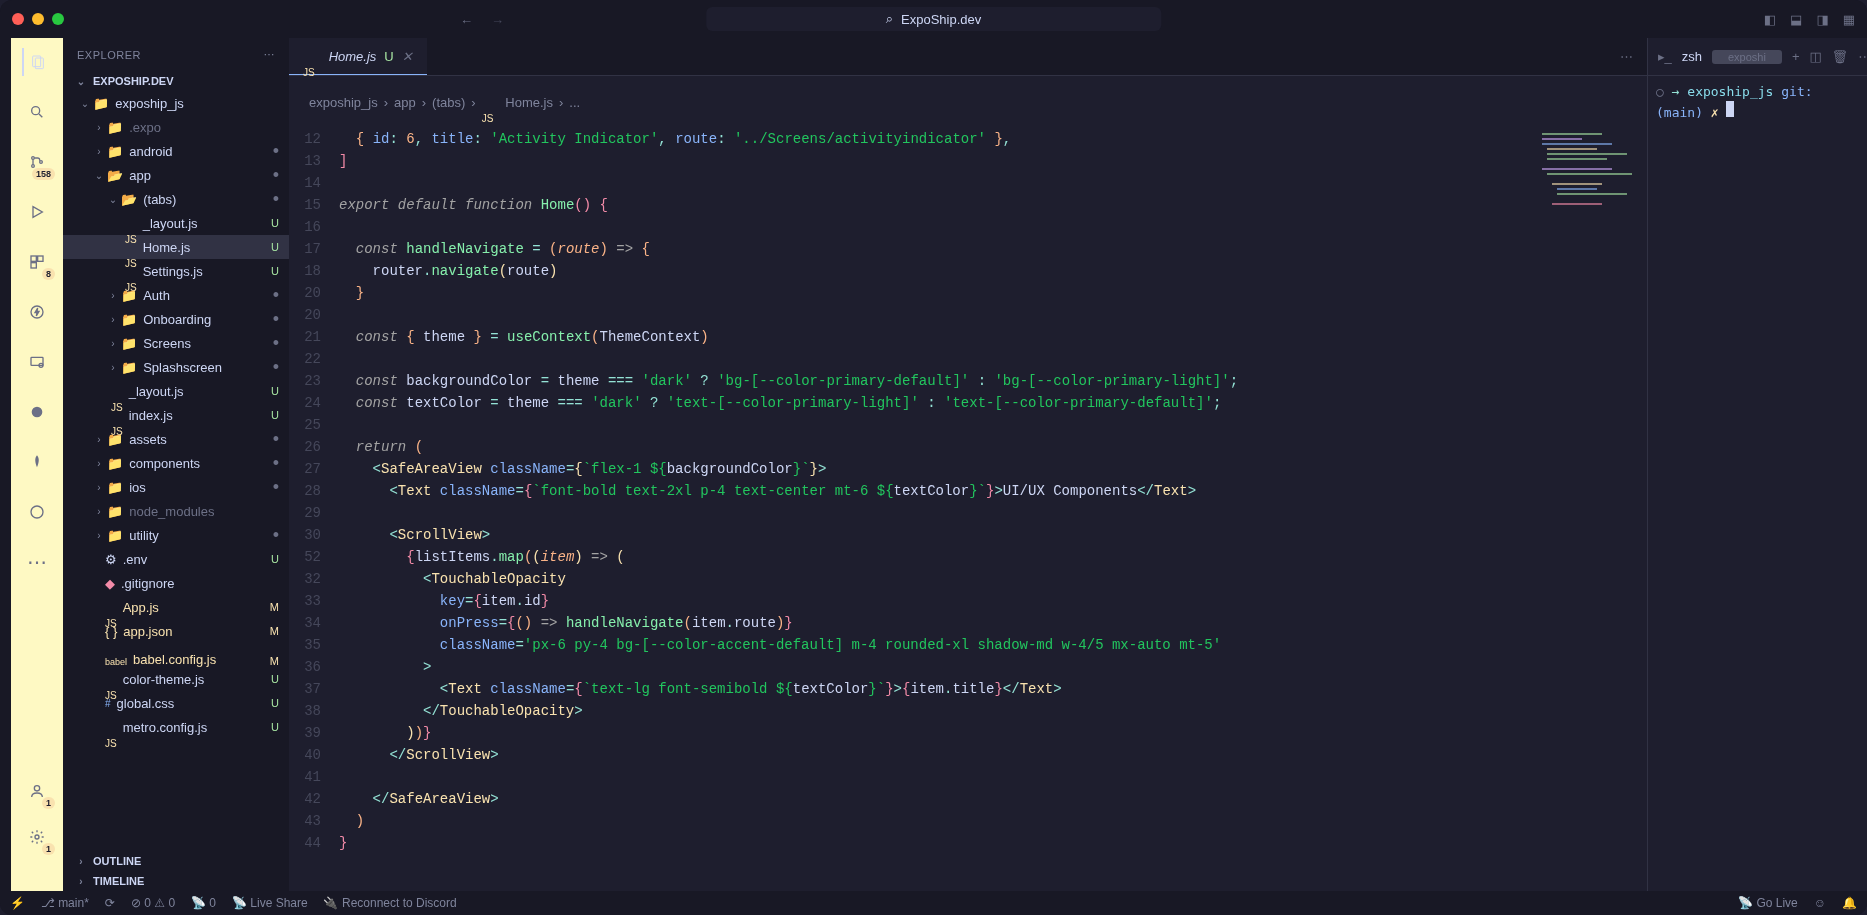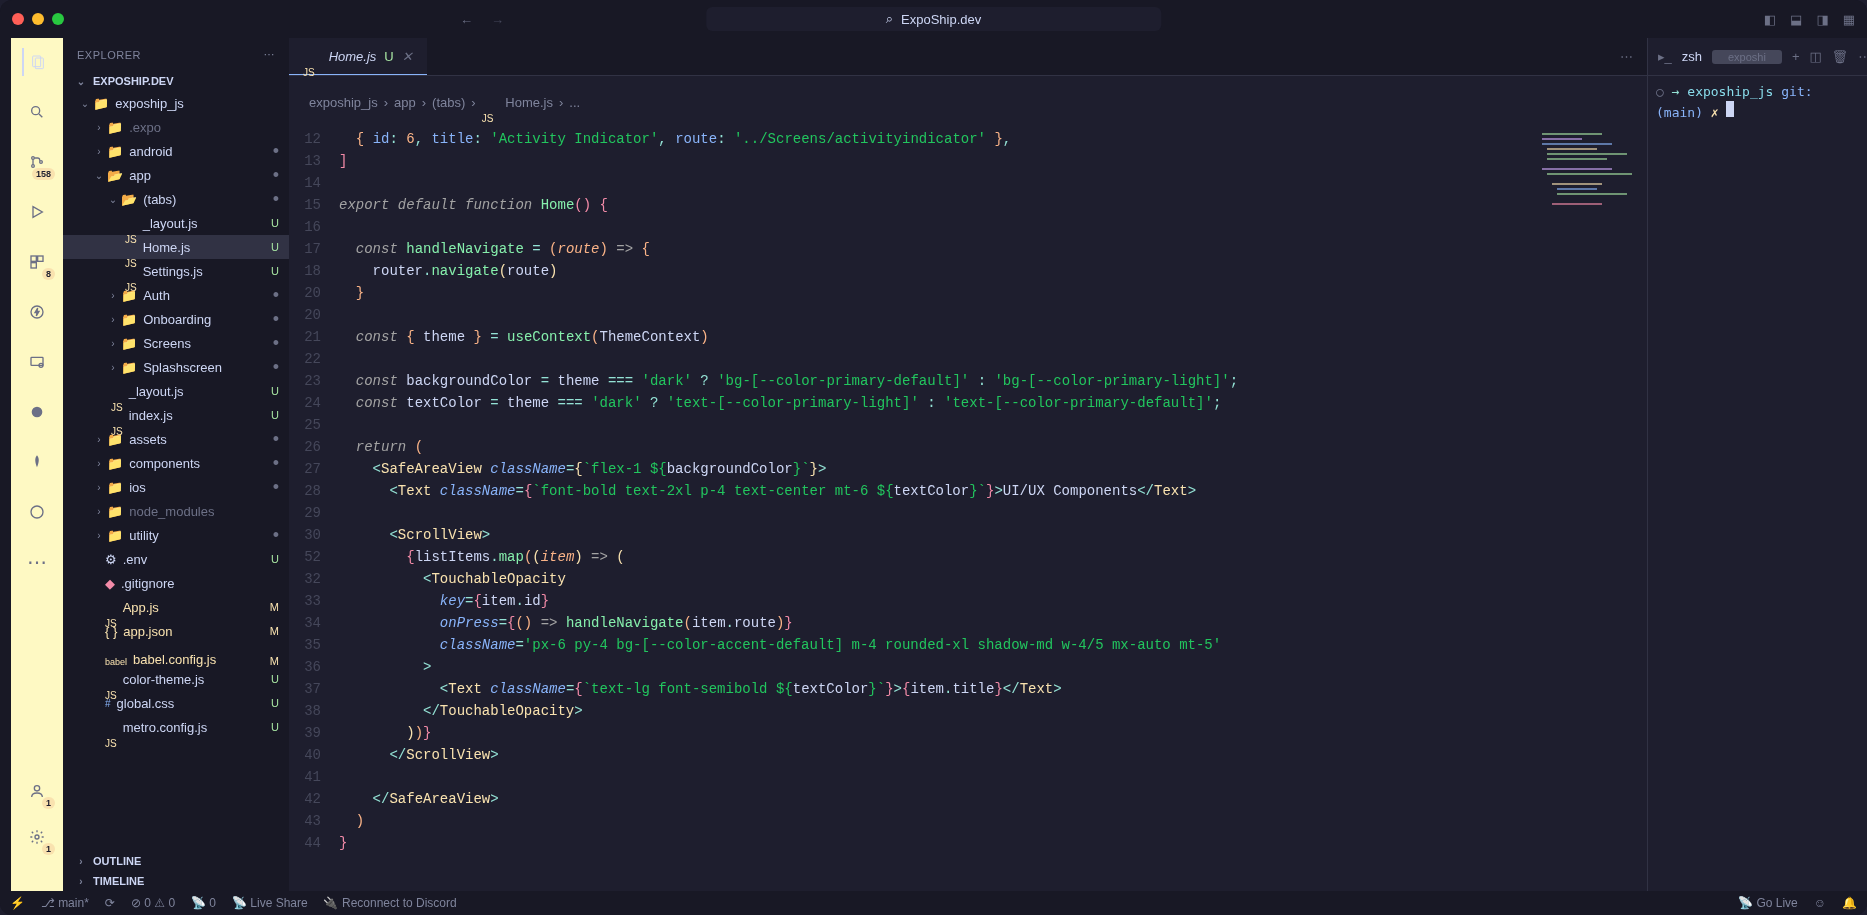--- a/index.html
+++ b/index.html
@@ -291,21 +291,21 @@
     
     .kw { color: #a3a3a3; font-style: italic; }
     .fn { color: #86efac; }
     .str { color: #22c55e; }
     .num { color: #fab387; }
     .prop { color: #89b4fa; }
     .punct { color: #94e2d5; }
     .op { color: #94e2d5; }
     .param { color: #fab387; font-style: italic; }
     .comp { color: #f9e2af; }
-    .attr { color: #89b4fa; font-style: italic; }
+    .attr { color: #89b4fa; }
     .brace { color: #f38ba8; }
     .brace2 { color: #fab387; }
     .brace3 { color: #f9e2af; }
     .white { color: #cdd6f4; }
     .svg-icon { width: 16px; height: 16px; }
   </style>
 </head>
 <body>
 
 <div class="window">

